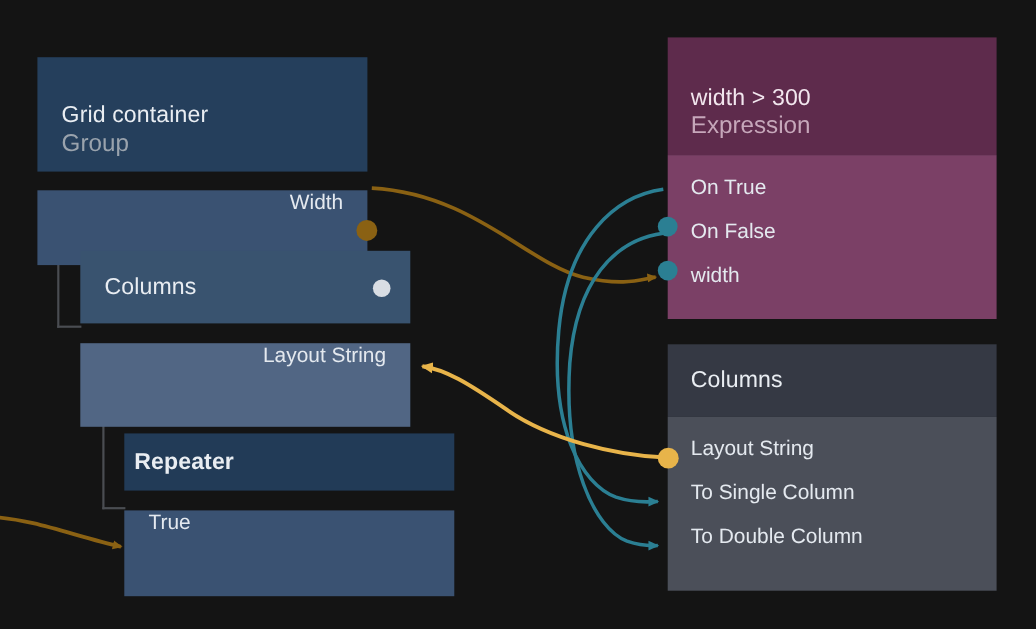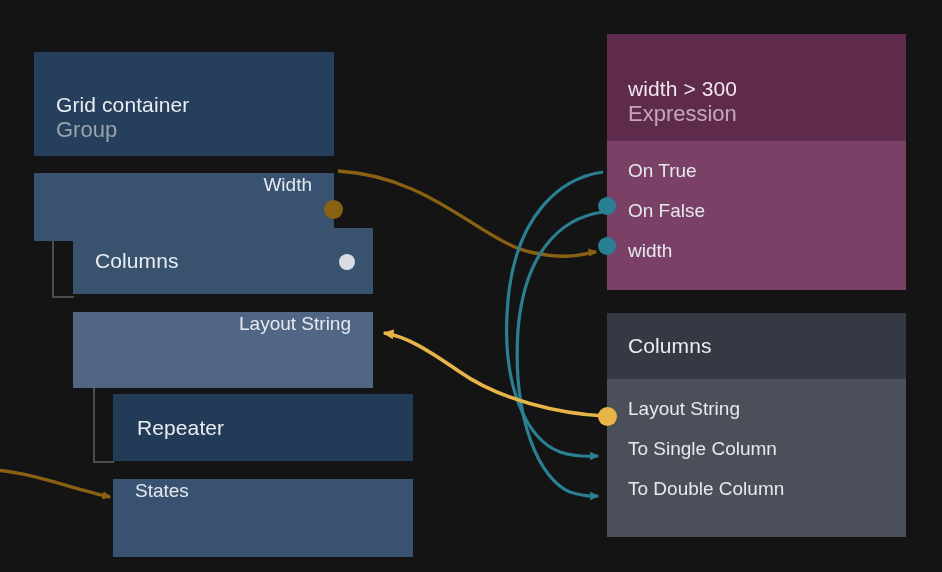--- a/index.html
+++ b/index.html
@@ -156,26 +156,26 @@
       <span class="dot dot-white" style="right:18px; top:26px; width:16px; height:16px;"></span>
     </div>
     <div class="node-body" style="height:76px; padding:0 22px 0 0;">
       <div class="port-row right" style="height:40px; margin-top:18px;">
         <span class="port-label">Layout String</span>
       </div>
     </div>
   </div>
 
   <div class="node blue-mid" style="left:113px; top:394px; width:300px; height:143px;">
-    <div class="node-header" style="height:67px; padding:0 0 0 24px;">
+    <div class="node-header" style="height:52px; padding:0 0 0 9px;font-weight:bold;">
       <div class="node-title">Repeater</div>
     </div>
     <div class="node-body" style="height:78px; padding:0 0 0 22px;">
       <div class="port-row" style="height:40px; margin-top:18px;">
-        <span class="port-label">States</span>
+        <span class="port-label">True</span>
       </div>
     </div>
   </div>
 
   <div class="node purple" style="left:607px; top:34px; width:299px; height:256px;">
     <div class="node-header" style="height:107px; padding:26px 0 0 21px;">
       <div class="node-title">width &gt; 300</div>
       <div class="node-subtitle">Expression</div>
     </div>
     <div class="node-body" style="height:149px; padding:18px 4px 0 21px;">

